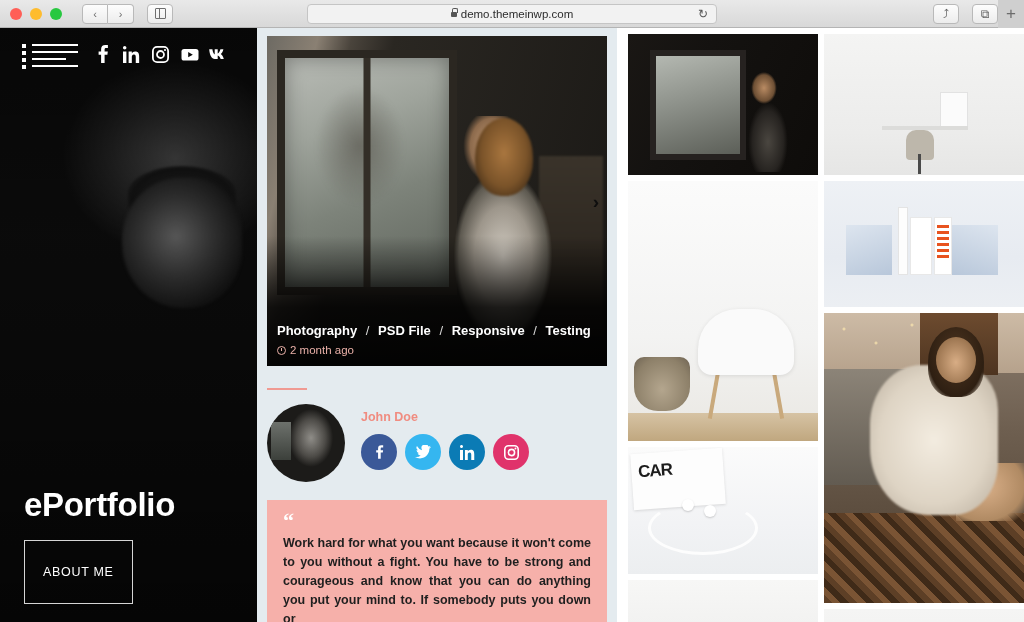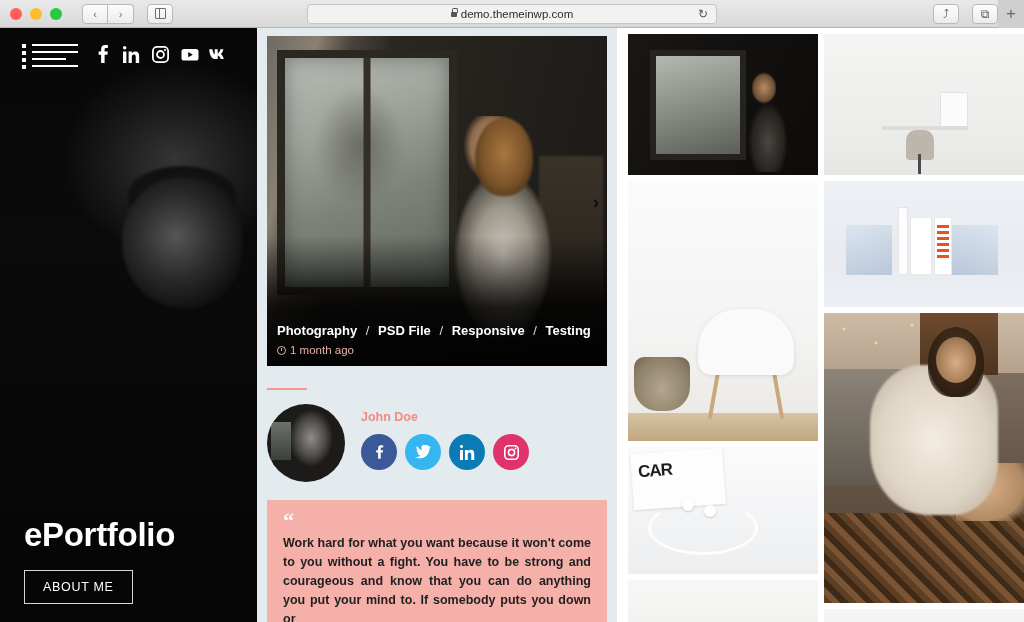--- a/index.html
+++ b/index.html
@@ -112,21 +112,21 @@
   .soc svg { display: block; }
 
   .sidebar-content { position: absolute; left: 24px; bottom: 18px; width: 214px; }
   .site-title { font-size: 33px; font-weight: bold; color: #ffffff; letter-spacing: -0.3px; }
   .tagline {
     display: inline-block; margin-top: 12px; padding: 5px 10px 6px 10px;
     background: #fbafa9; color: #ffffff; font-size: 13px; letter-spacing: 0.1px;
   }
   .sidebar-desc { margin-top: 14px; font-size: 13.5px; line-height: 20px; color: #e8e8e8; }
   .about-btn {
-    display: inline-block; margin-top: 16px; padding: 9px 18px;
+    display: inline-block; margin-top: 16px; padding: 24px 18px;
     border: 1px solid #d5d5d5; color: #ffffff; font-size: 12.5px; letter-spacing: 0.7px;
     background: transparent;
   }
 
   
   .middle {
     position: absolute; left: 257px; top: 0; width: 360px; height: 594px;
     background: #e4ebef; overflow: hidden;
   }
   .featured {
@@ -433,21 +433,21 @@
           <span>Photography</span>
           <span class="sep">/</span>
           <span>PSD File</span>
           <span class="sep">/</span>
           <span>Responsive</span>
           <span class="sep">/</span>
           <span>Testing</span>
         </div>
         <div class="feat-date">
           <span class="clock-ic"></span>
-          <span>1 month ago</span>
+          <span>2 month ago</span>
         </div>
       </div>
     </div>
 
     <div class="stories-head">
       <div class="stories-rule"></div>
     </div>
 
     <div class="author-row">
       <div class="avatar">

